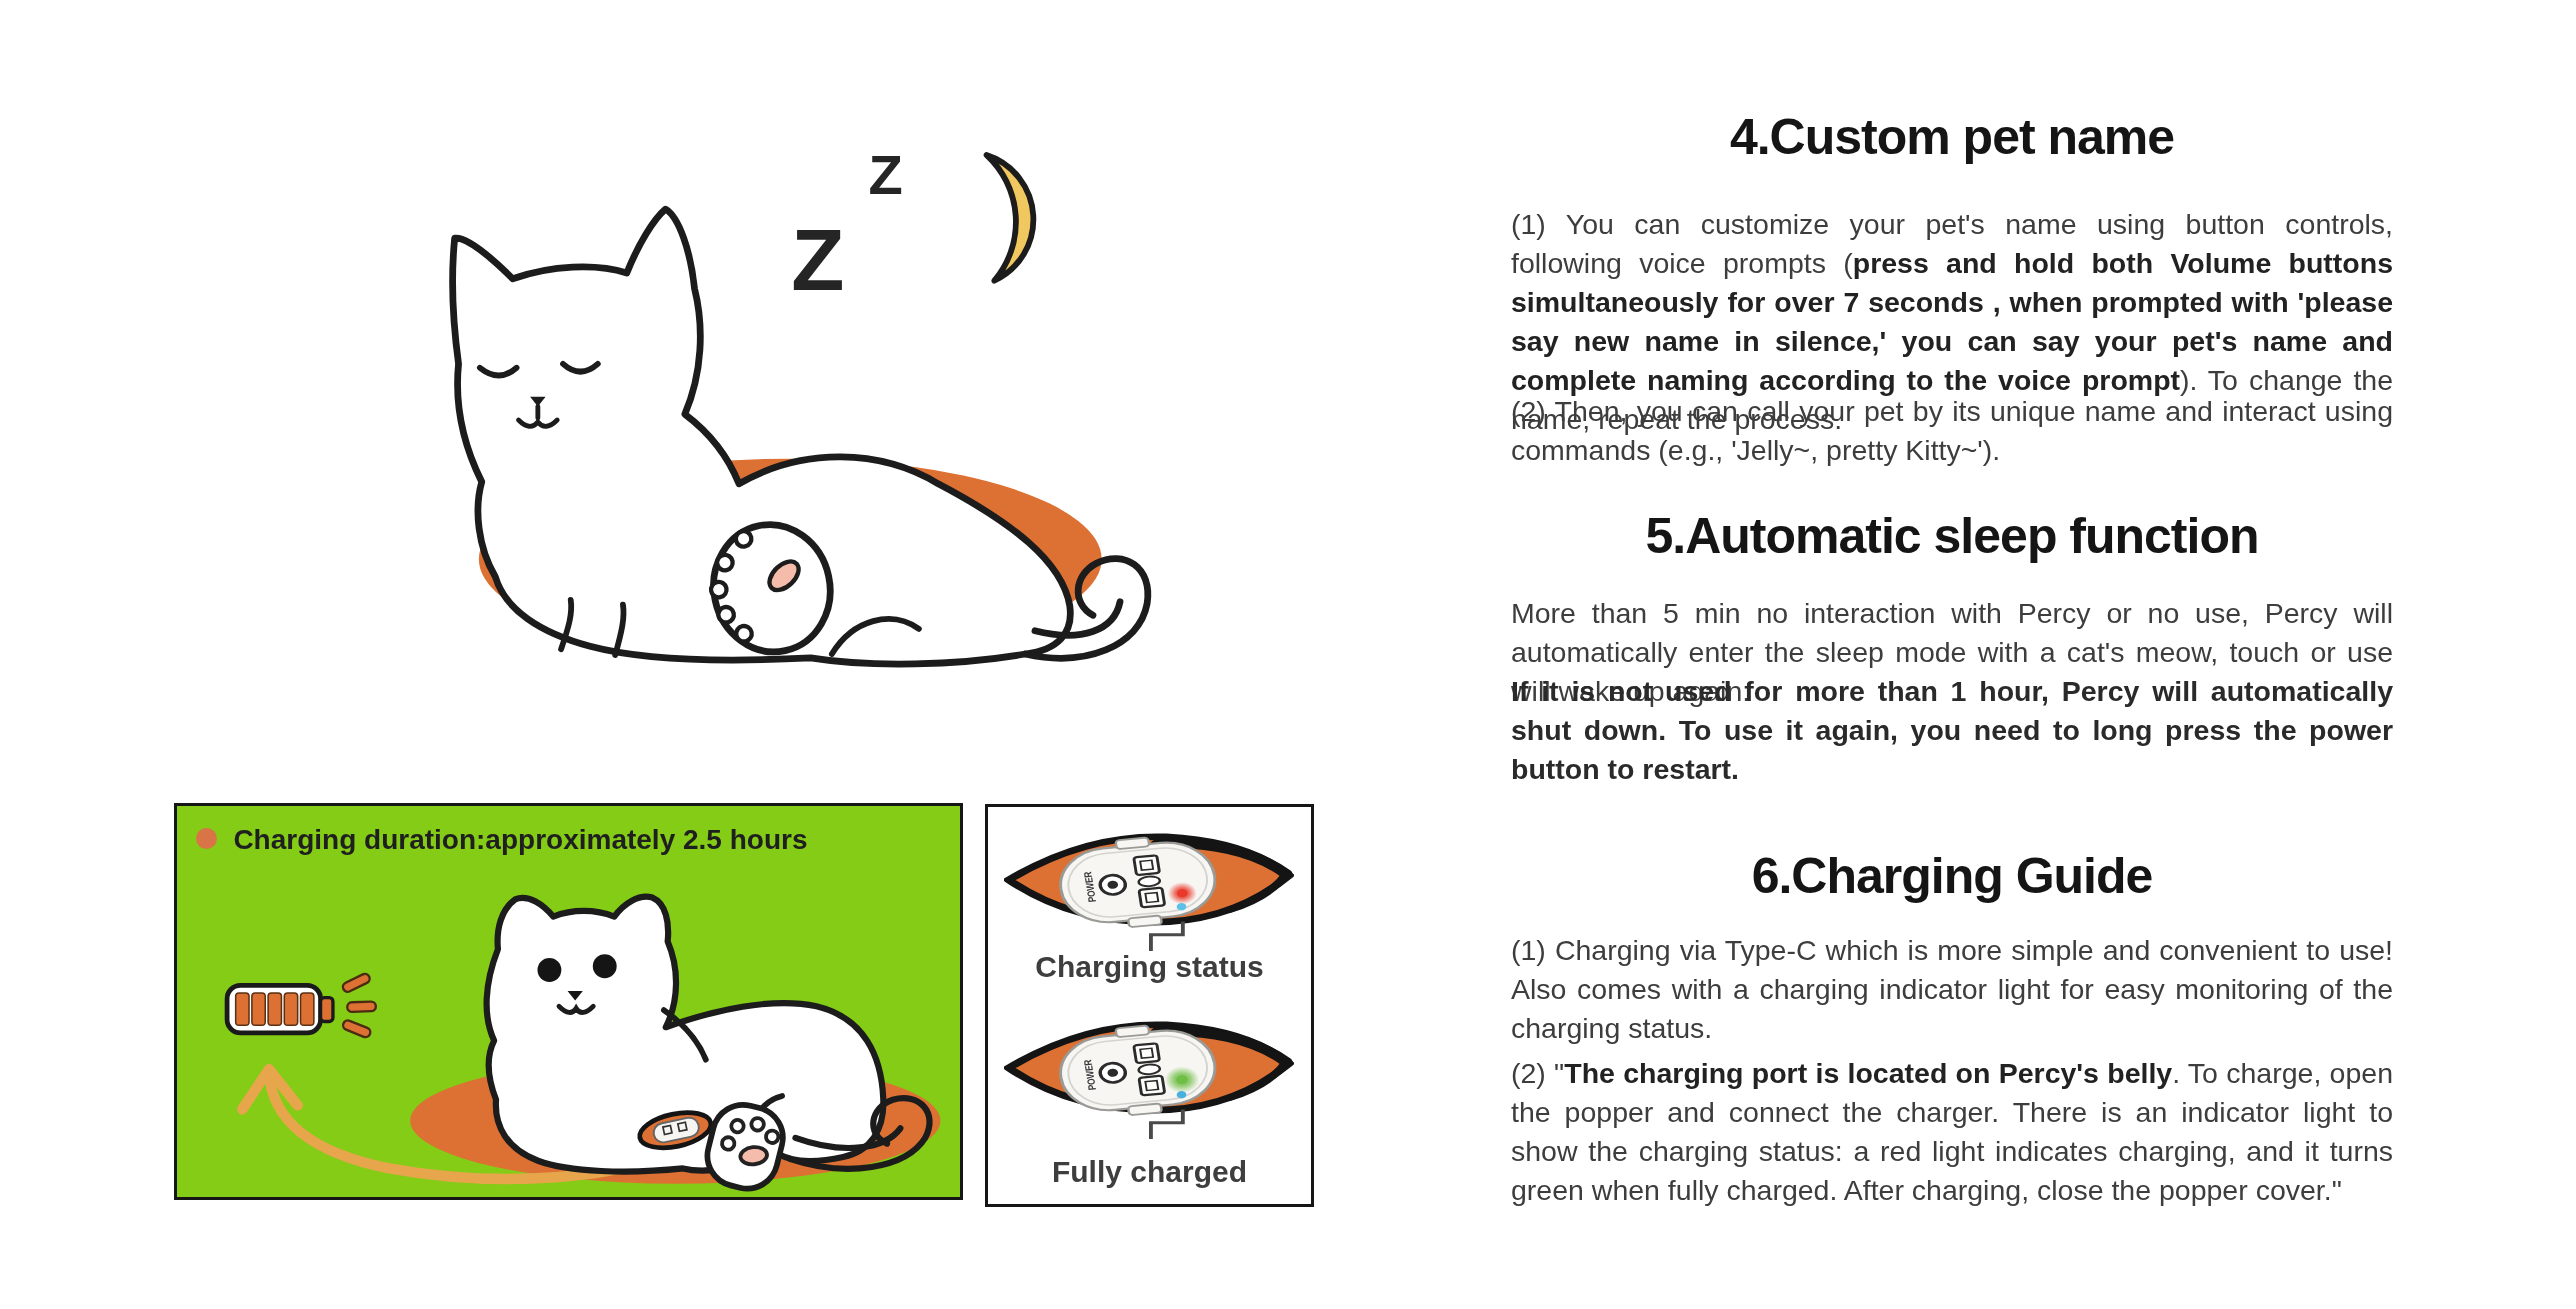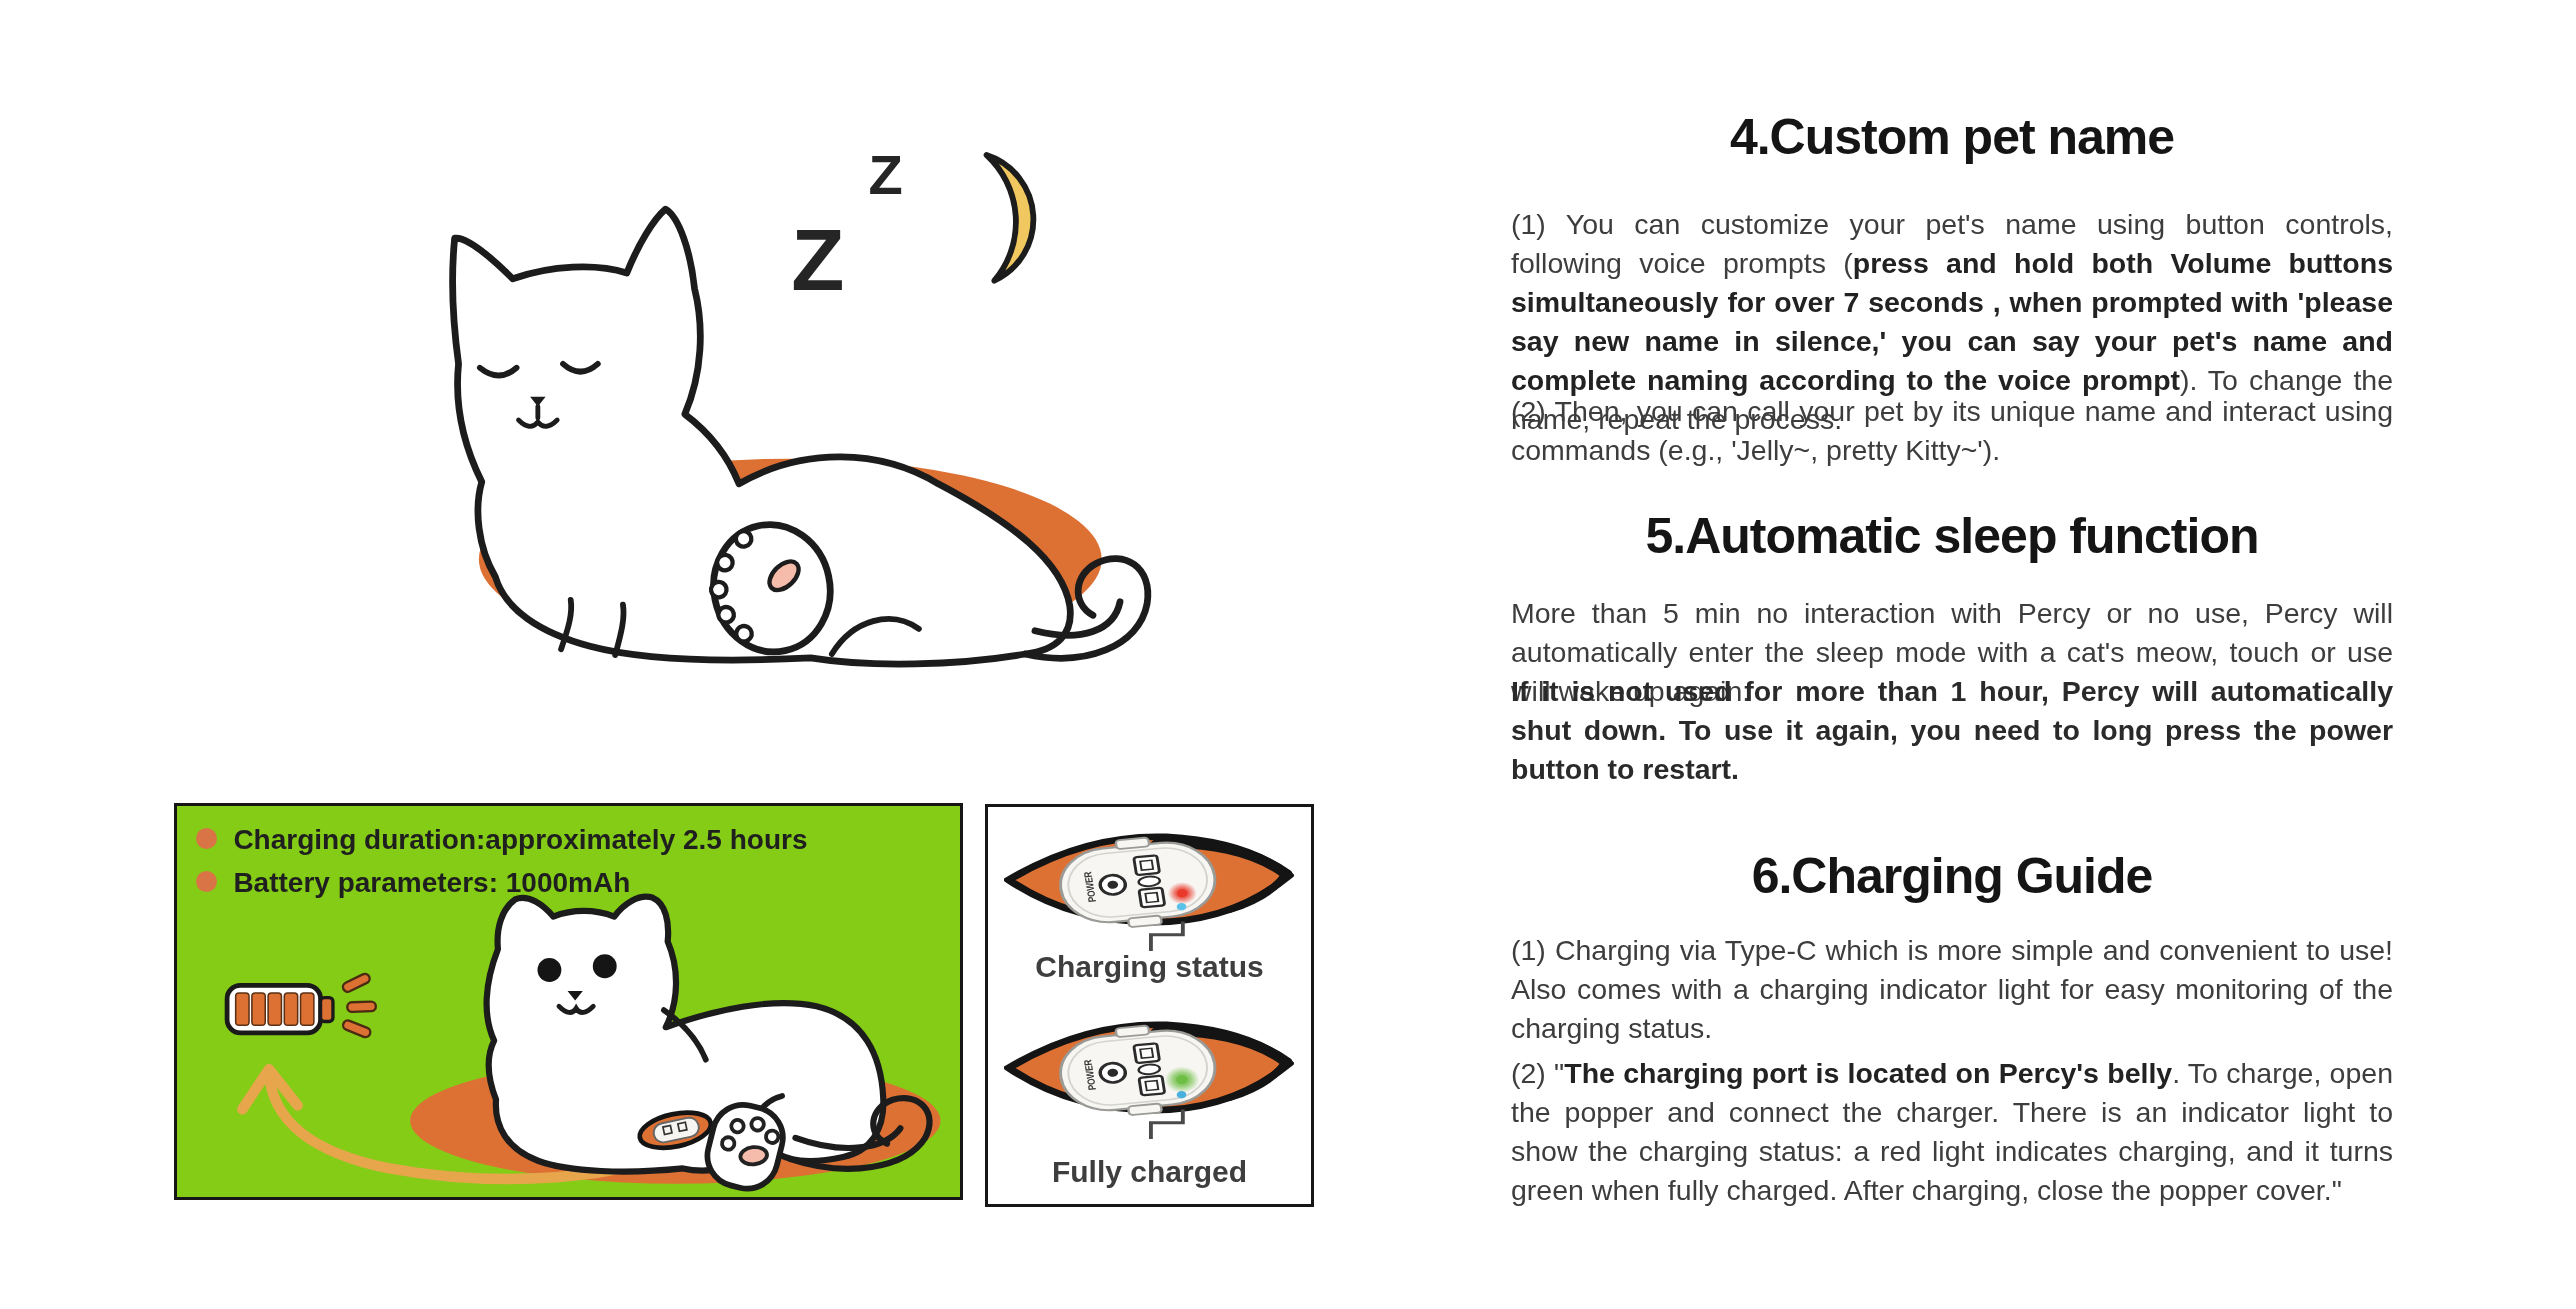--- a/index.html
+++ b/index.html
@@ -83,21 +83,20 @@
 
     <text x="468" y="72" font-size="58" font-weight="600" fill="#252525" font-family="Liberation Sans, sans-serif">Z</text>
     <text x="388" y="172" font-size="90" font-weight="600" fill="#252525" font-family="Liberation Sans, sans-serif">Z</text>
 
     <path d="M 590 32 A 70 70 0 0 1 598 162 A 94 94 0 0 0 590 32 Z" fill="#F1C85F" stroke="#1c1c1c" stroke-width="6" stroke-linejoin="round"></path>
   </svg>
 
   <div class="info-box">
     <ul class="bullets">
       <li><span class="dot" style="background:#D87446"></span><span>Charging duration:approximately 2.5 hours</span></li>
-      <li><span class="dot" style="background:#D87446"></span><span>Battery parameters: 1000mAh</span></li>
     </ul>
     <svg class="info-art" viewBox="0 0 816 410">
       <ellipse cx="520" cy="330" rx="278" ry="66" fill="#DD7134"></ellipse>
 
       <g>
         <path d="M 540 352 C 470 394 330 400 220 380 C 140 364 96 330 94 278" fill="none" stroke="#E7A64C" stroke-width="11" stroke-linecap="round"></path>
         <path d="M 94 276 L 66 318 M 94 276 L 124 314" fill="none" stroke="#E7A64C" stroke-width="11" stroke-linecap="round"></path>
       </g>
 
       <path fill="#ffffff" stroke="#1c1c1c" stroke-width="6.5" stroke-linejoin="round" d="M 334 150

